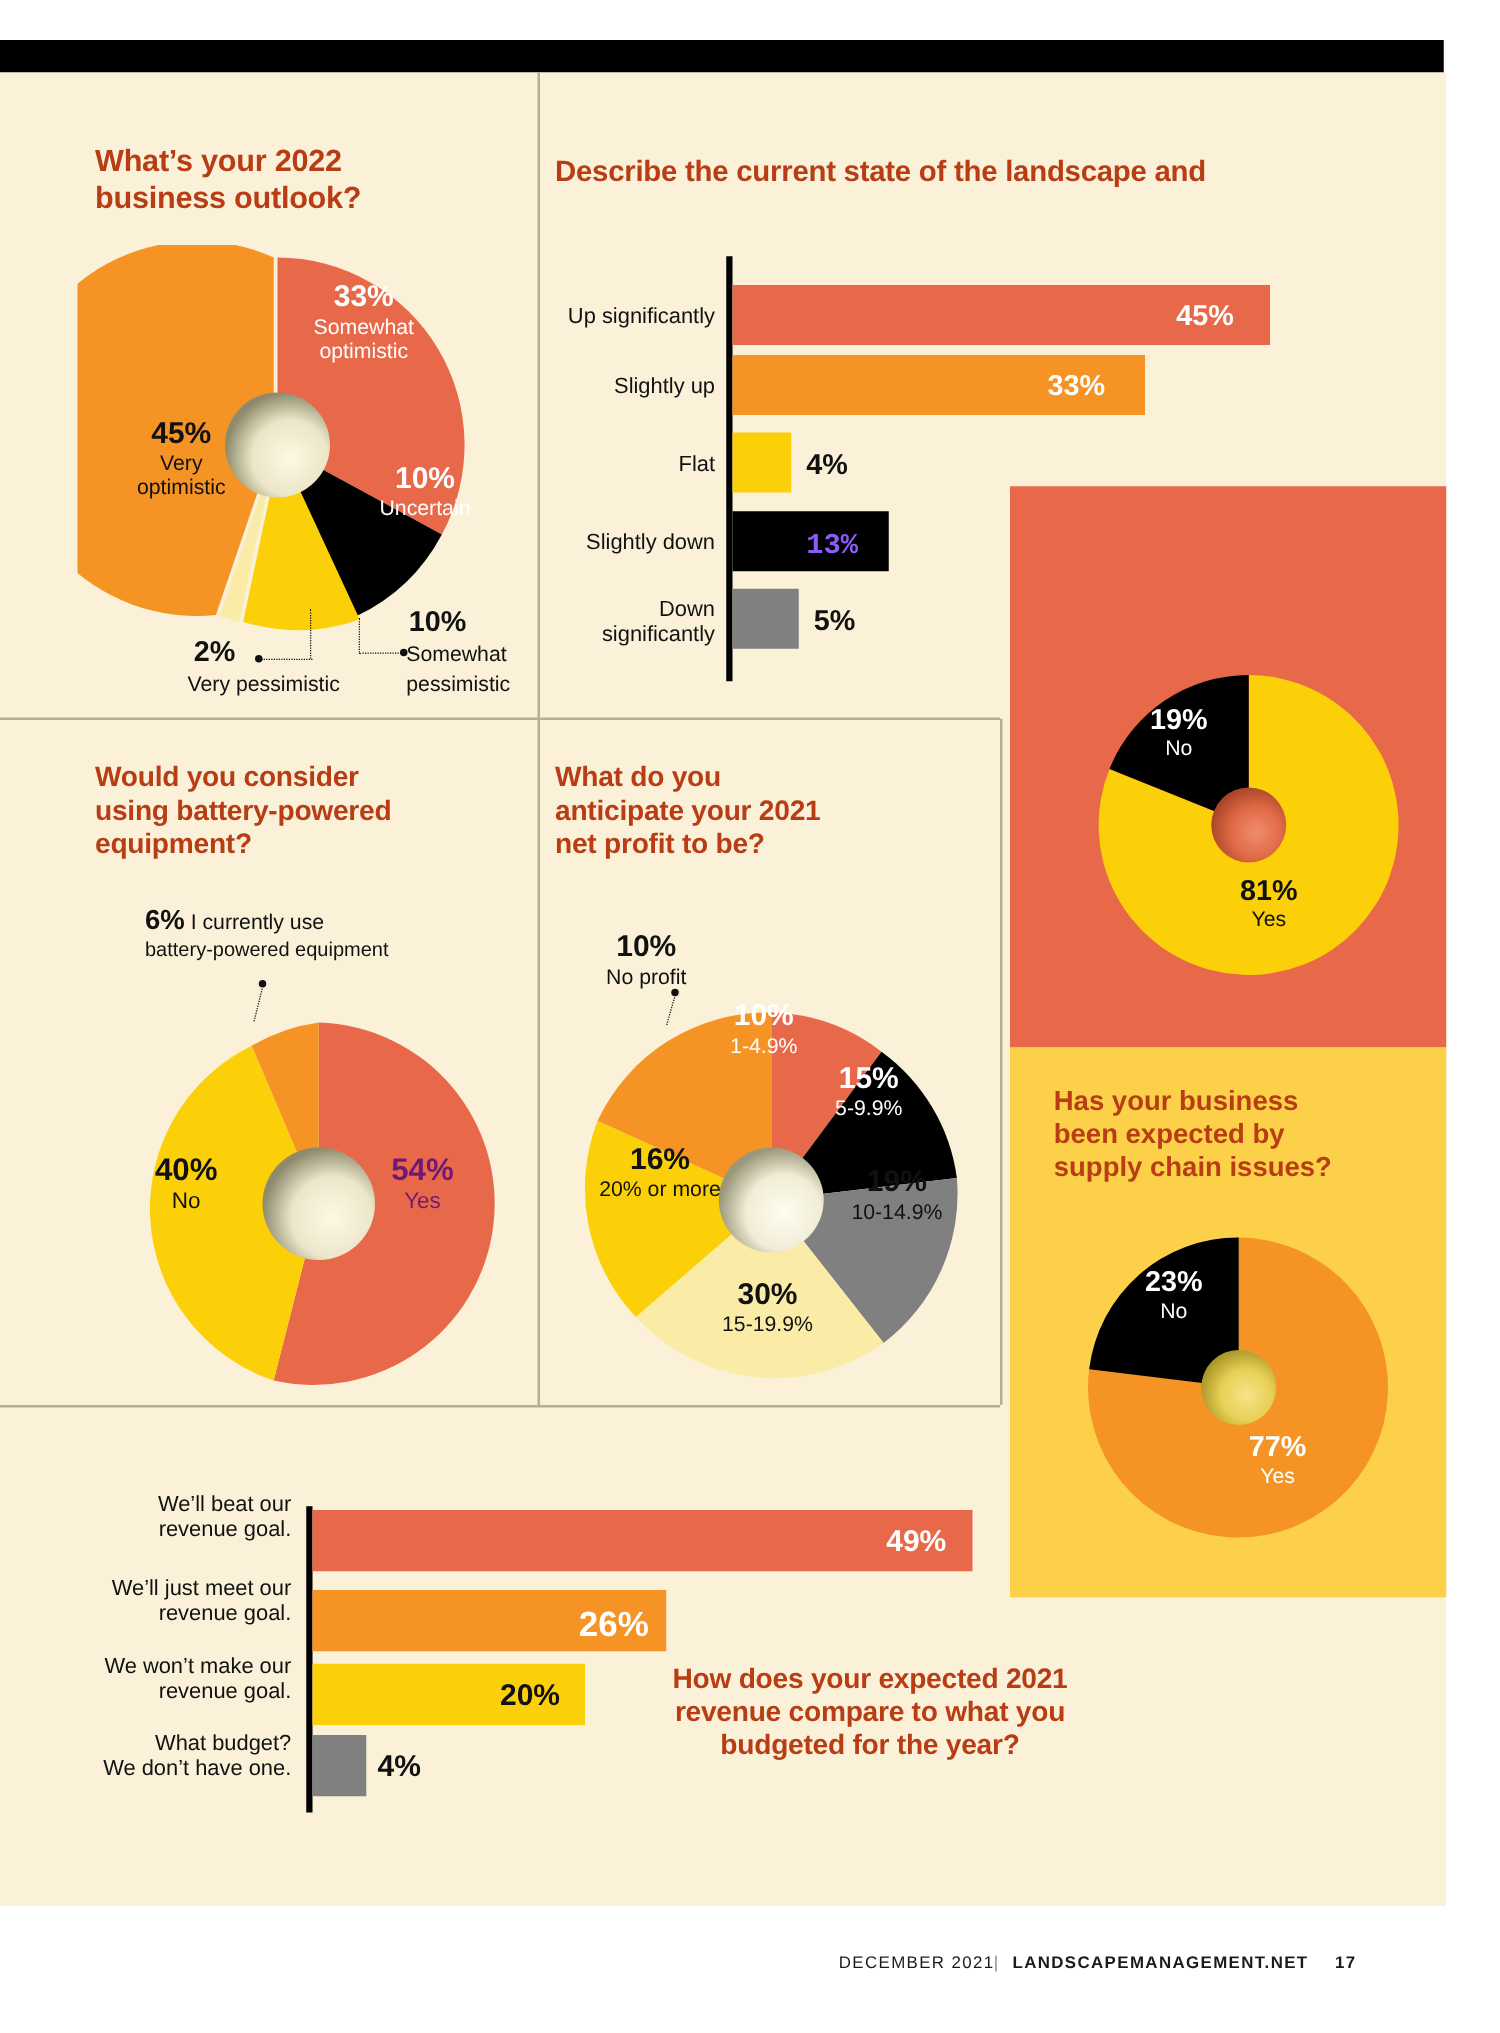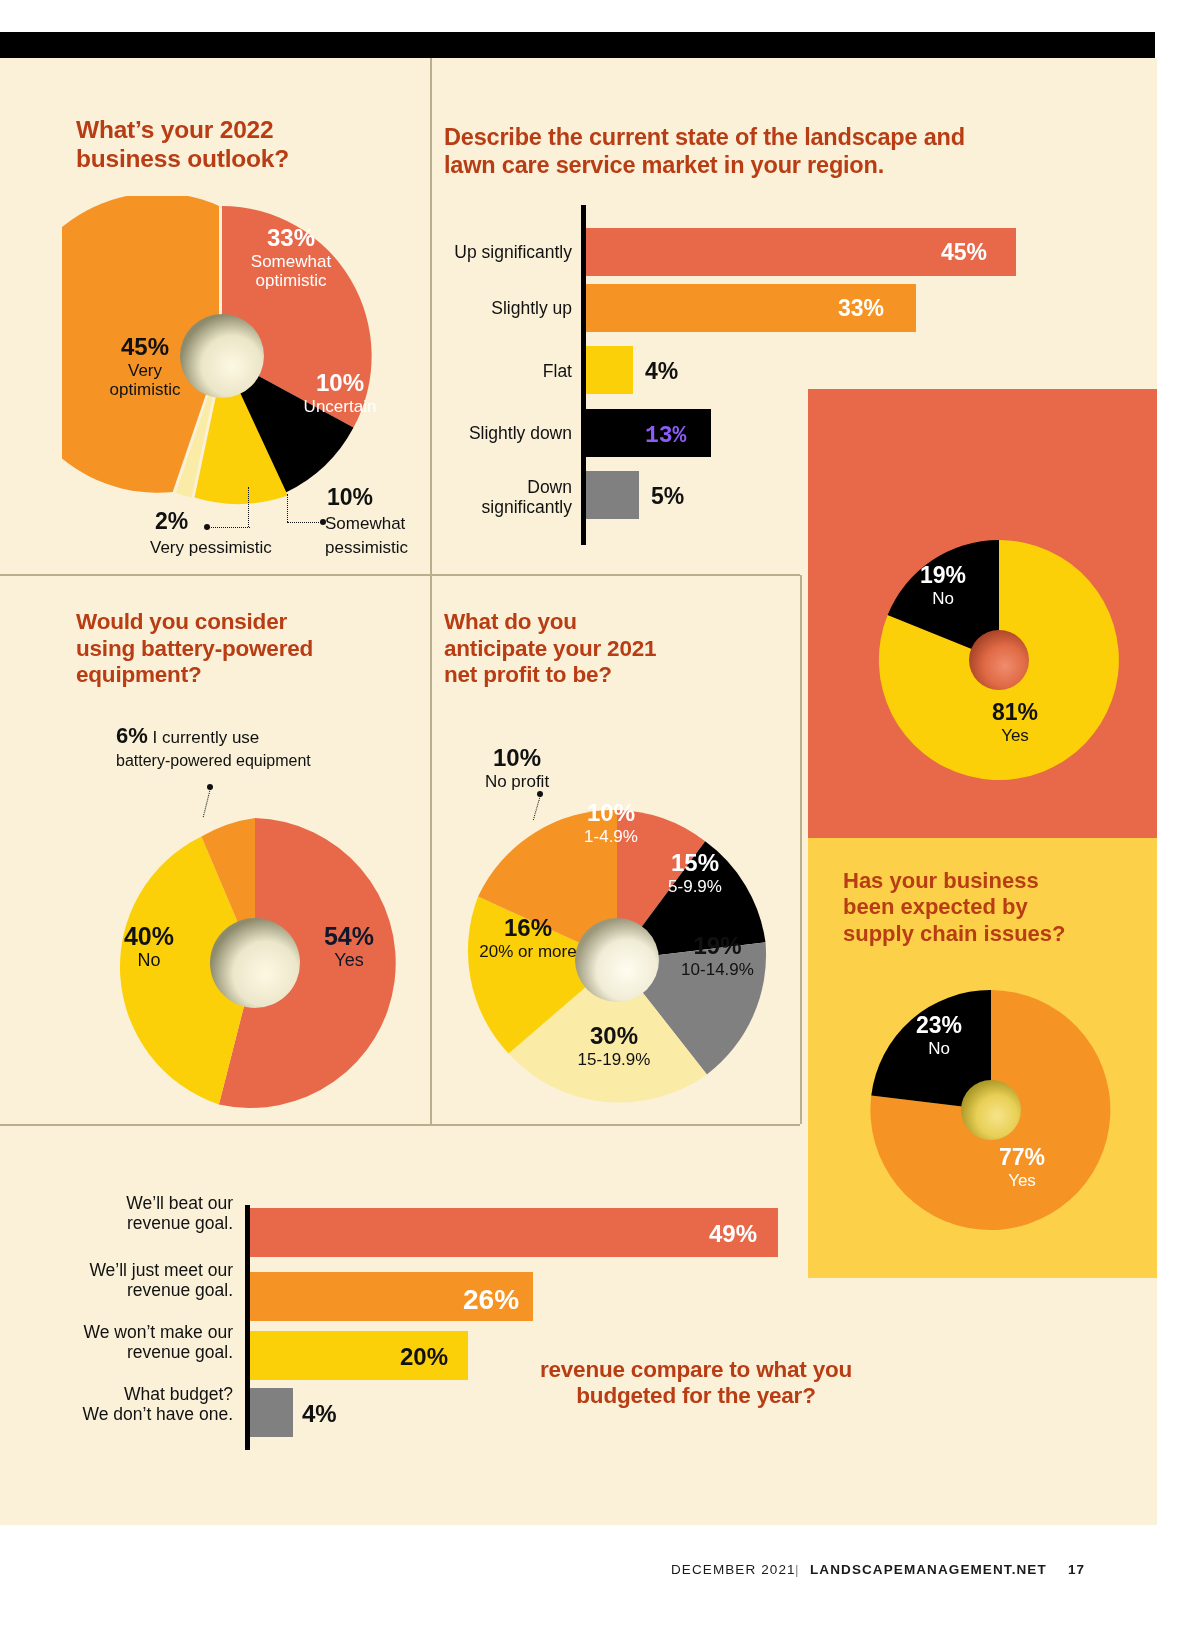--- a/index.html
+++ b/index.html
@@ -107,21 +107,20 @@
 
   <div class="lbl bold" style="left:155px; top:509px; font-size:23px;">2%</div>
   <div class="lbl" style="left:150px; top:538px; font-size:17px;">Very  pessimistic</div>
 
   <div class="lbl bold" style="left:327px; top:485px; font-size:23px;">10%</div>
   <div class="lbl" style="left:325px; top:514px; font-size:17px;">Somewhat</div>
   <div class="lbl" style="left:325px; top:538px; font-size:17px;">pessimistic</div>
 
   <div class="qtitle" style="left:444px; top:124px; width:610px; font-size:23.5px;">
     <span>Describe the current state of the landscape and</span><br>
-    <span>lawn care service market in your region.</span>
   </div>
 
   <div class="axis" style="left:581px; top:205px; height:340px;"></div>
 
   <div class="rowlbl" style="left:440px; top:243px; width:132px; font-size:17.5px;">
     <span>Up significantly</span>
   </div>
   <div class="bar" style="left:586px; top:228px; width:430px; height:48px; background:#e8694a;"></div>
   <div class="barval" style="left:941px; top:239px; font-size:23px; color:#fff;">45%</div>
 
@@ -205,21 +204,21 @@
         <stop offset="100%" stop-color="#8e8b6d"></stop>
       </radialGradient>
     </defs>
     <circle cx="155" cy="155" r="45" fill="url(#hub3)"></circle>
   </svg>
 
   <div class="pielabel" style="left:104px; top:922px; width:90px; color:#111111; font-size:18px;">
     <span class="pct" style="font-size:25px;">40%</span>
     <span class="nm">No</span>
   </div>
-  <div class="pielabel" style="left:304px; top:922px; width:90px; color:#0f172a; font-size:18px;">
+  <div class="pielabel" style="left:293px; top:922px; width:90px; color:#701a75; font-size:18px;">
     <span class="pct" style="font-size:25px;">54%</span>
     <span class="nm">Yes</span>
   </div>
 
   <div class="qtitle" style="left:444px; top:609px; width:300px; font-size:22.5px;">
     <span>What do you</span><br>
     <span>anticipate your 2021</span><br>
     <span>net profit to be?</span>
   </div>
 
@@ -323,21 +322,21 @@
   <div class="barval" style="left:400px; top:1343px; font-size:24px; color:#111;">20%</div>
 
   <div class="rowlbl" style="left:60px; top:1385px; width:173px; font-size:17.5px;">
     <span>What budget?</span><br>
     <span>We don’t have one.</span>
   </div>
   <div class="bar" style="left:250px; top:1388px; width:43px; height:49px; background:#808080;"></div>
   <div class="barval" style="left:302px; top:1400px; font-size:24px; color:#111;">4%</div>
 
   <div class="qtitle" style="left:496px; top:1330px; width:400px; font-size:22.5px; text-align:center;">
-    <br>
+    <span>How does your expected 2021</span><br>
     <span>revenue compare to what you</span><br>
     <span>budgeted for the year?</span>
   </div>
 
   <div class="footer"></div>
   <div class="ftxt" style="left:671px;">DECEMBER 2021</div>
   <div class="ftxt" style="left:795px; color:#888;">|</div>
   <div class="ftxt bold" style="left:810px; font-weight:bold;">LANDSCAPEMANAGEMENT.NET</div>
   <div class="ftxt bold" style="left:1068px; font-weight:bold;">17</div>
 

